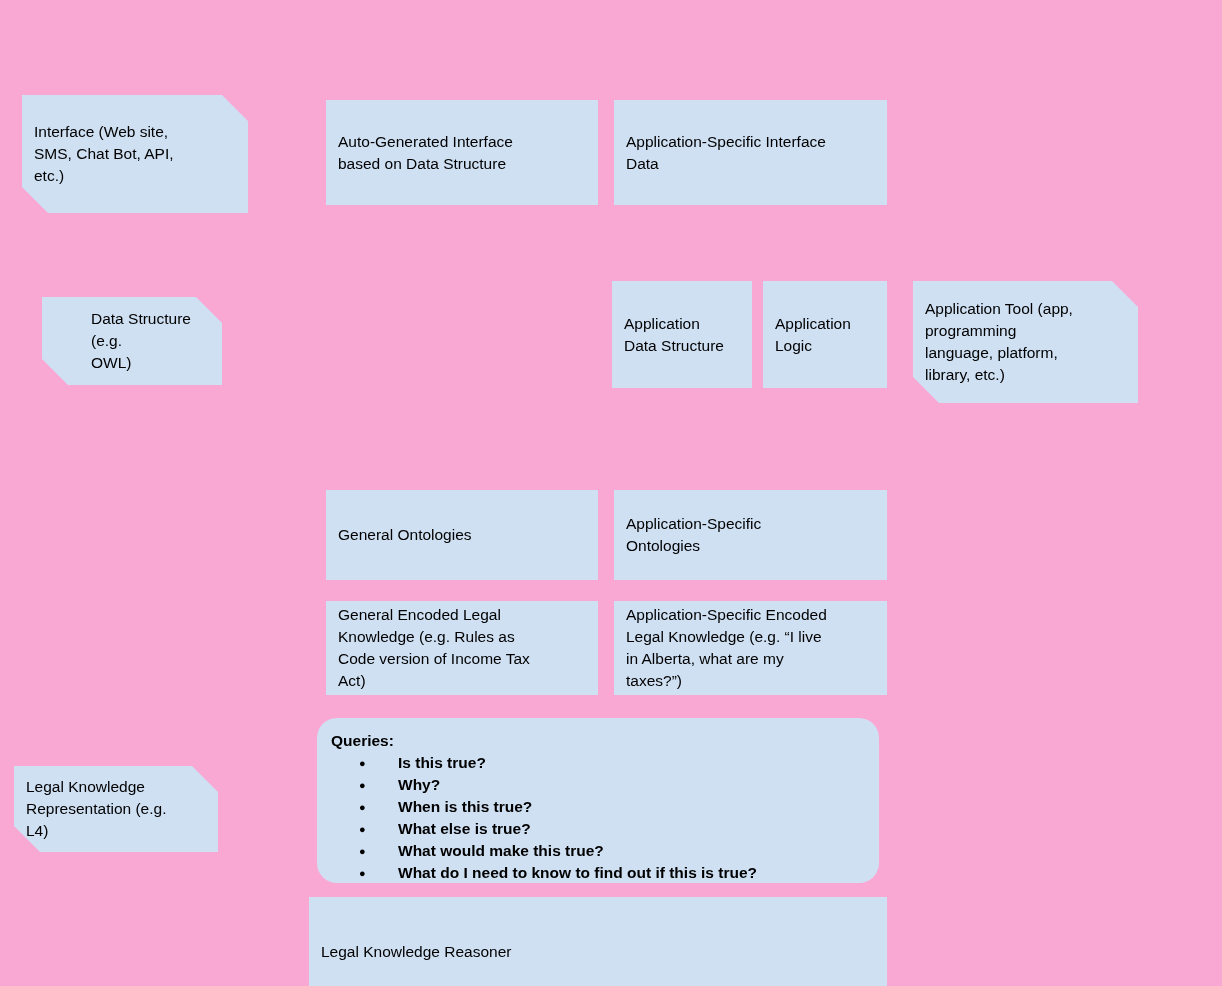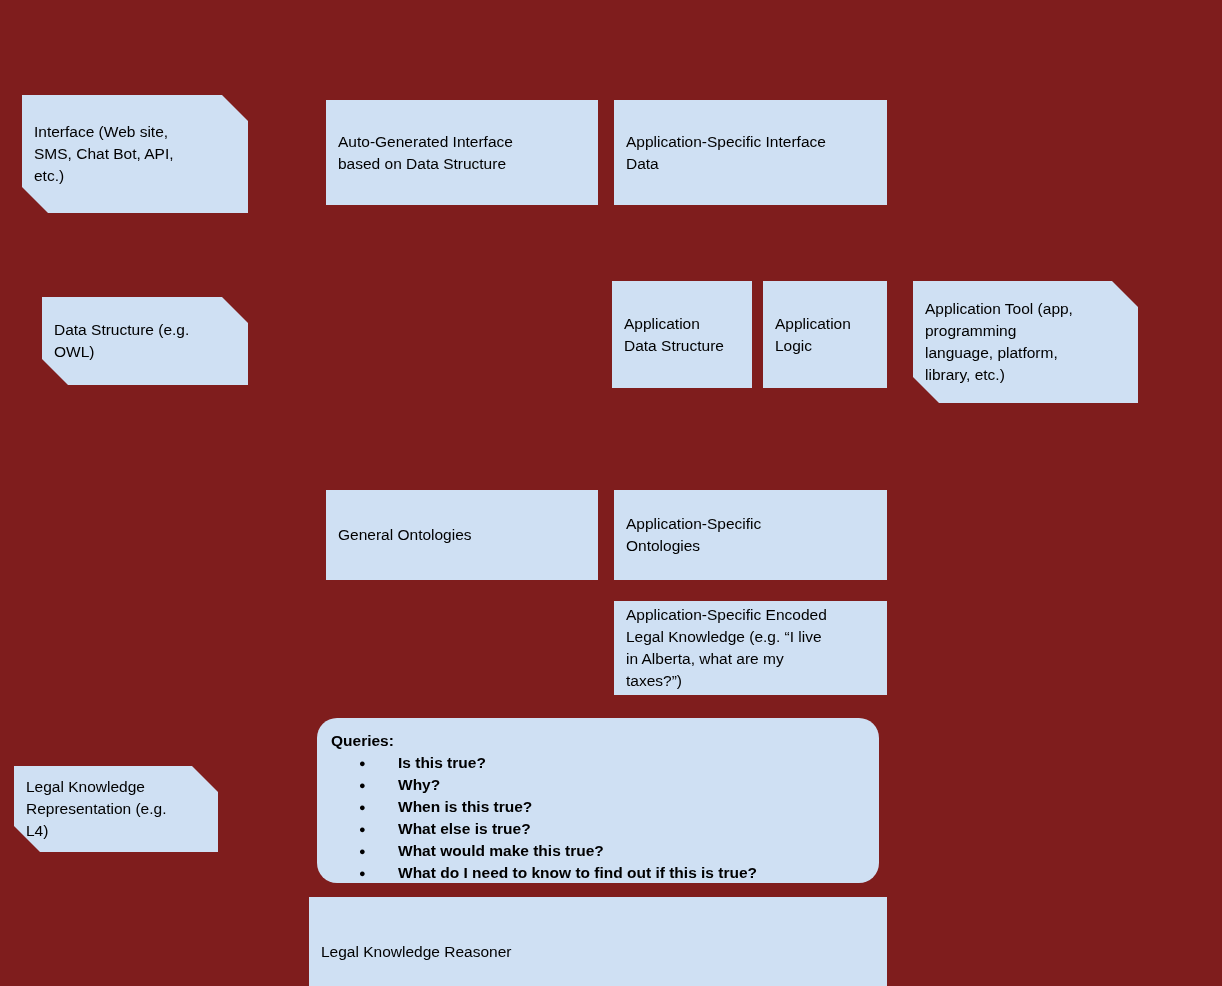--- a/index.html
+++ b/index.html
@@ -14,21 +14,21 @@
     position: relative;
     overflow: hidden;
     font-family: "Liberation Sans", sans-serif;
     -webkit-font-smoothing: antialiased;
   }
   #canvas {
     position: absolute;
     left: 0; top: 0;
     width: 1222px;
     height: 986px;
-    background: #7f1d1d;
+    background: #f9a8d4;
   }
   .node {
     position: absolute;
     box-sizing: border-box;
     background: #cfe0f3;
     color: #000000;
     font-size: 15.5px;
     line-height: 22px;
     padding: 0;
     display: flex;
@@ -105,21 +105,21 @@
   <div class="node shape-rect" style="left:326px; top:100px; width:272px; height:105px;align-items:center;">
     <span class="txt">Auto-Generated Interface
 based on Data Structure</span>
   </div>
 
   <div class="node shape-rect" style="left:614px; top:100px; width:273px; height:105px;">
     <span class="txt">Application-Specific Interface
 Data</span>
   </div>
 
-  <div class="node shape-cut" style="left:42px; top:297px; width:206px; height:88px;">
+  <div class="node shape-cut" style="left:42px; top:297px; width:180px; height:88px;padding-left:37px;">
     <span class="txt">Data Structure (e.g.
 OWL)</span>
   </div>
 
   <div class="node shape-rect" style="left:612px; top:281px; width:140px; height:107px;">
     <span class="txt">Application
 Data Structure</span>
   </div>
 
   <div class="node shape-rect" style="left:763px; top:281px; width:124px; height:107px;">
@@ -136,20 +136,26 @@
 
   <div class="node shape-rect" style="left:326px; top:490px; width:272px; height:90px;">
     <span class="txt">General Ontologies</span>
   </div>
 
   <div class="node shape-rect" style="left:614px; top:490px; width:273px; height:90px;">
     <span class="txt">Application-Specific
 Ontologies</span>
   </div>
 
+  <div class="node shape-rect" style="left:326px; top:601px; width:272px; height:94px;">
+    <span class="txt">General Encoded Legal
+Knowledge (e.g. Rules as
+Code version of Income Tax
+Act)</span>
+  </div>
 
   <div class="node shape-rect" style="left:614px; top:601px; width:273px; height:94px;justify-content:flex-end;">
     <span class="txt">Application-Specific Encoded
 Legal Knowledge (e.g. “I live
 in Alberta, what are my
 taxes?”)</span>
   </div>
 
   <div class="node shape-cut" style="left:14px; top:766px; width:204px; height:86px;">
     <span class="txt">Legal Knowledge

